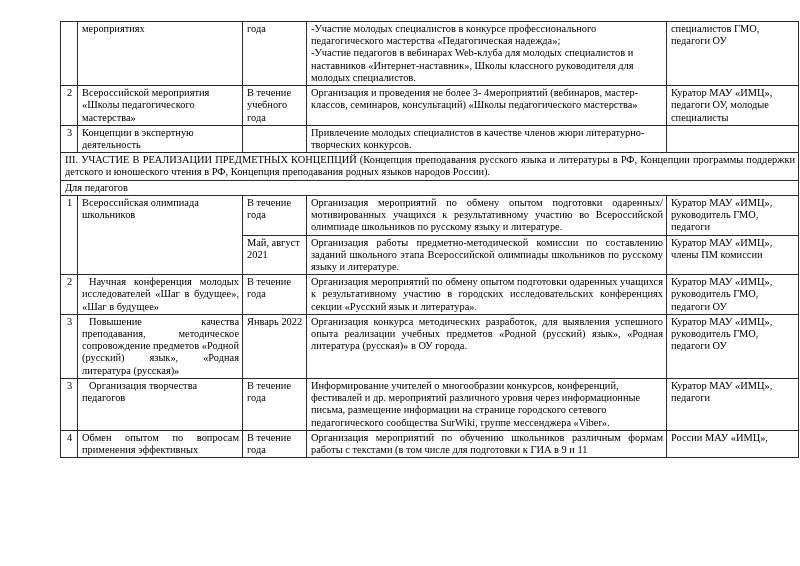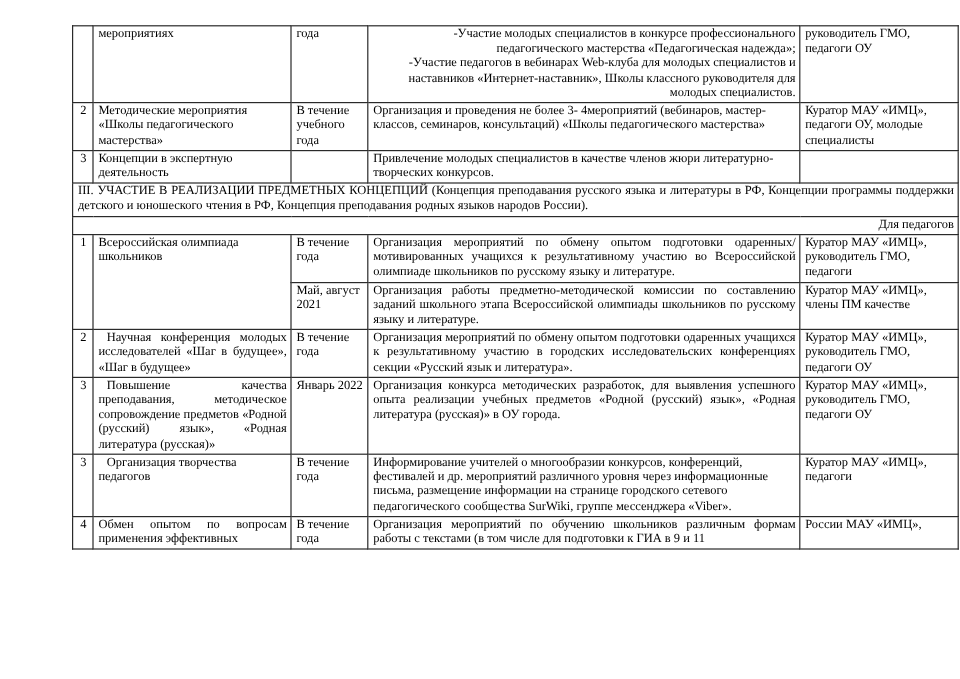--- a/index.html
+++ b/index.html
@@ -40,21 +40,21 @@
   }
   
   col.c-num   { width: 17px; }
   col.c-name  { width: 165px; }
   col.c-date  { width: 64px; }
   col.c-body  { width: 360px; }
   col.c-who   { width: 132px; }
 
   td.num { text-align: center; padding-left: 1px; padding-right: 1px; }
   td.just { text-align: justify; text-align-last: left; font-family: Liberation Serif, serif; }
-  td.center { text-align: right; }
+  td.center { text-align: left; }
   .ind { text-indent: 7px; }
 
   .section-head {
     text-align: justify;
     text-align-last: left;
     padding-top: 1px;
     padding-bottom: 1px;
   }
 </style>
 </head>
@@ -69,28 +69,28 @@
         <col class="c-date">
         <col class="c-body">
         <col class="c-who">
     </colgroup>
     <tbody>
 
       <tr>
         <td class="num"></td>
         <td>мероприятиях</td>
         <td>года</td>
-        <td style="white-space: pre-line; text-align: right;">-Участие молодых специалистов в конкурсе профессионального педагогического мастерства «Педагогическая надежда»;
+        <td style="white-space: pre-line;">-Участие молодых специалистов в конкурсе профессионального педагогического мастерства «Педагогическая надежда»;
 -Участие педагогов в вебинарах Web-клуба для молодых специалистов и наставников «Интернет-наставник», Школы классного руководителя для молодых специалистов.</td>
-        <td>руководитель ГМО, педагоги ОУ</td>
+        <td>специалистов ГМО, педагоги ОУ</td>
       </tr>
 
       <tr>
         <td class="num">2</td>
-        <td>Методические мероприятия «Школы педагогического мастерства»</td>
+        <td>Всероссийской мероприятия «Школы педагогического мастерства»</td>
         <td>В течение учебного года</td>
         <td>Организация и проведения не более 3- 4мероприятий (вебинаров, мастер-классов, семинаров, консультаций) «Школы педагогического мастерства»</td>
         <td>Куратор МАУ «ИМЦ», педагоги ОУ, молодые специалисты</td>
       </tr>
 
       <tr>
         <td class="num">3</td>
         <td>Концепции в экспертную деятельность</td>
         <td></td>
         <td>Привлечение молодых специалистов в качестве членов жюри литературно-творческих конкурсов.</td>
@@ -108,21 +108,21 @@
       <tr>
         <td class="num" rowspan="2">1</td>
         <td rowspan="2">Всероссийская олимпиада школьников</td>
         <td>В течение года</td>
         <td class="just">Организация мероприятий по обмену опытом подготовки одаренных/мотивированных учащихся к результативному участию во Всероссийской олимпиаде школьников по русскому языку и литературе.</td>
         <td>Куратор МАУ «ИМЦ», руководитель ГМО, педагоги</td>
       </tr>
       <tr>
         <td>Май, август 2021</td>
         <td class="just">Организация работы предметно-методической комиссии по составлению заданий школьного этапа Всероссийской олимпиады школьников по русскому языку и литературе.</td>
-        <td>Куратор МАУ «ИМЦ», члены ПМ качестве</td>
+        <td>Куратор МАУ «ИМЦ», члены ПМ комиссии</td>
       </tr>
 
       <tr>
         <td class="num">2</td>
         <td class="just ind">Научная конференция молодых исследователей «Шаг в будущее», «Шаг в будущее»</td>
         <td>В течение года</td>
         <td class="just">Организация мероприятий по обмену опытом подготовки одаренных учащихся к результативному участию в городских исследовательских конференциях секции «Русский язык и литература».</td>
         <td>Куратор МАУ «ИМЦ», руководитель ГМО, педагоги ОУ</td>
       </tr>
 

